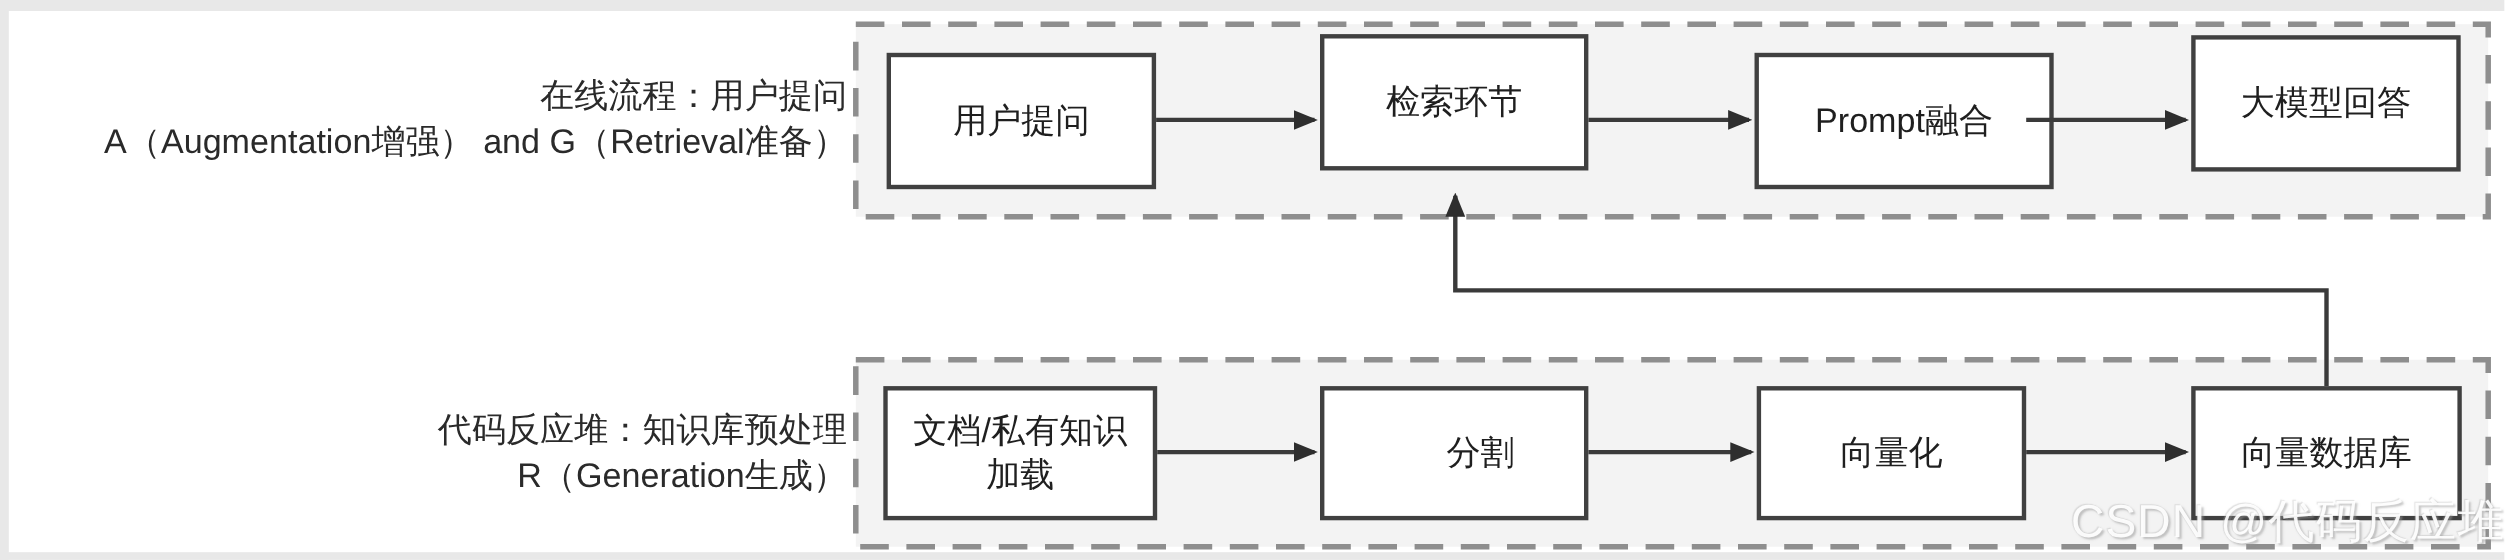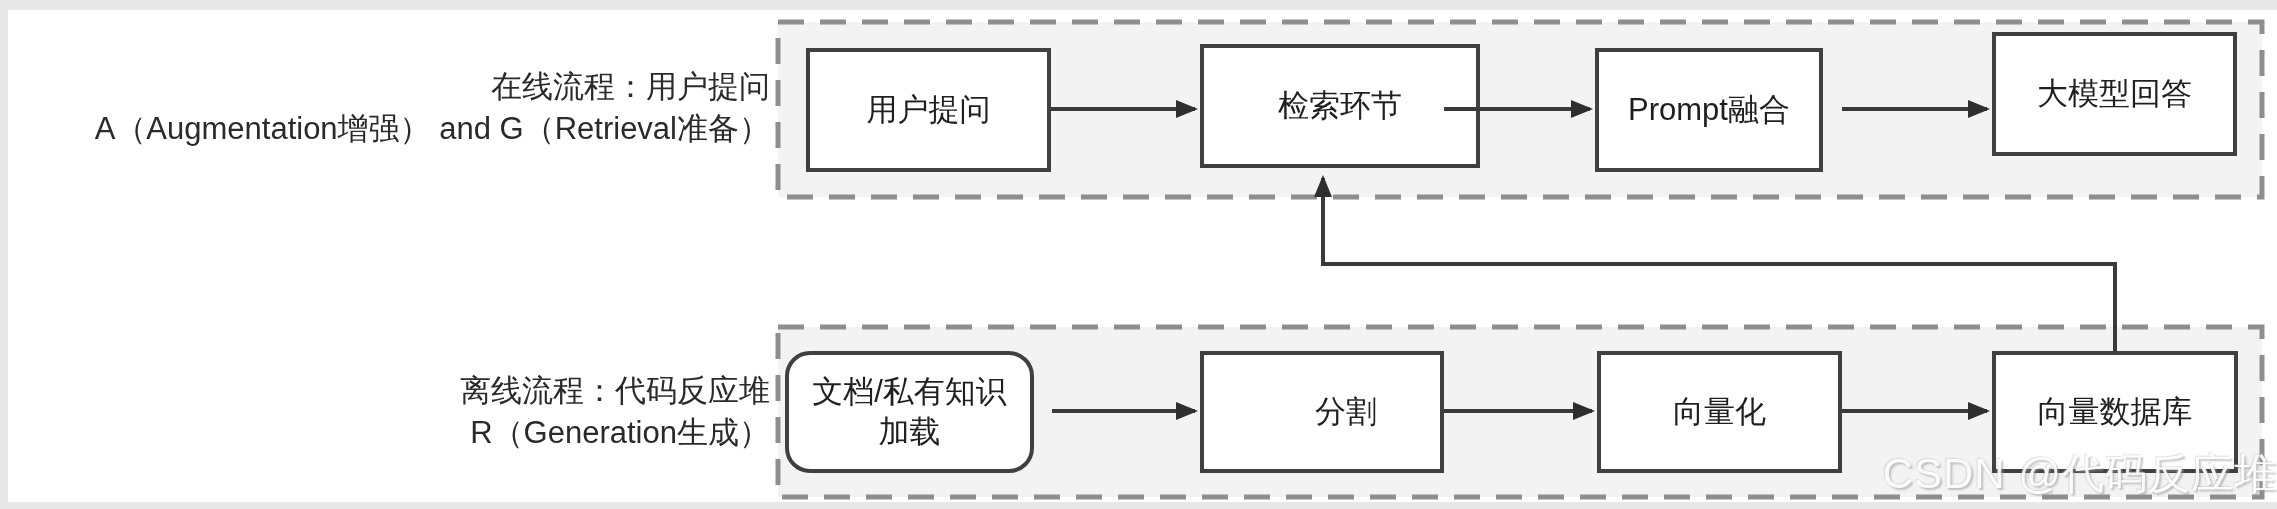--- a/index.html
+++ b/index.html
@@ -79,38 +79,38 @@
   <svg class="layer" width="2277" height="509">
     <rect x="778" y="22" width="1484" height="175" fill="#f3f3f3" stroke="#8e8e8e" stroke-width="5" stroke-dasharray="26 16"></rect>
     <rect x="778" y="327" width="1484" height="170" fill="#f3f3f3" stroke="#8e8e8e" stroke-width="5" stroke-dasharray="26 16"></rect>
   </svg>
 
   <div class="flow-label" style="top: 66px;">
     <span class="line">在线流程：用户提问</span>
     <span class="line">A（Augmentation增强） and G（Retrieval准备）</span>
   </div>
   <div class="flow-label" style="top: 370px;">
-    <span class="line">离线流程：代码反应堆</span>
+    <span class="line">代码反应堆：知识库预处理</span>
     <span class="line">R（Generation生成）</span>
   </div>
 
   <div class="node" style="left:806px; top:48px; width:245px; height:124px;">
     <span class="node-label">用户提问</span>
   </div>
-  <div class="node" style="left:1200px; top:44px; width:280px; height:124px;">
+  <div class="node" style="left:1200px; top:31px; width:244px; height:124px;">
     <span class="node-label">检索环节</span>
   </div>
-  <div class="node" style="left:1595px; top:48px; width:228px; height:124px;">
+  <div class="node" style="left:1595px; top:48px; width:272px; height:124px;">
     <span class="node-label">Prompt融合</span>
   </div>
   <div class="node" style="left:1992px; top:32px; width:245px; height:124px;">
     <span class="node-label">大模型回答</span>
   </div>
 
-  <div class="node" style="left:785px; top:351px; width:249px; height:122px;border-radius:25px;">
+  <div class="node" style="left:803px; top:351px; width:249px; height:122px;">
     <span class="node-label">文档/私有知识
 加载</span>
   </div>
   <div class="node" style="left:1200px; top:351px; width:244px; height:122px;padding-left:48px;">
     <span class="node-label">分割</span>
   </div>
   <div class="node" style="left:1597px; top:351px; width:245px; height:122px;">
     <span class="node-label">向量化</span>
   </div>
   <div class="node" style="left:1992px; top:351px; width:246px; height:122px;">

